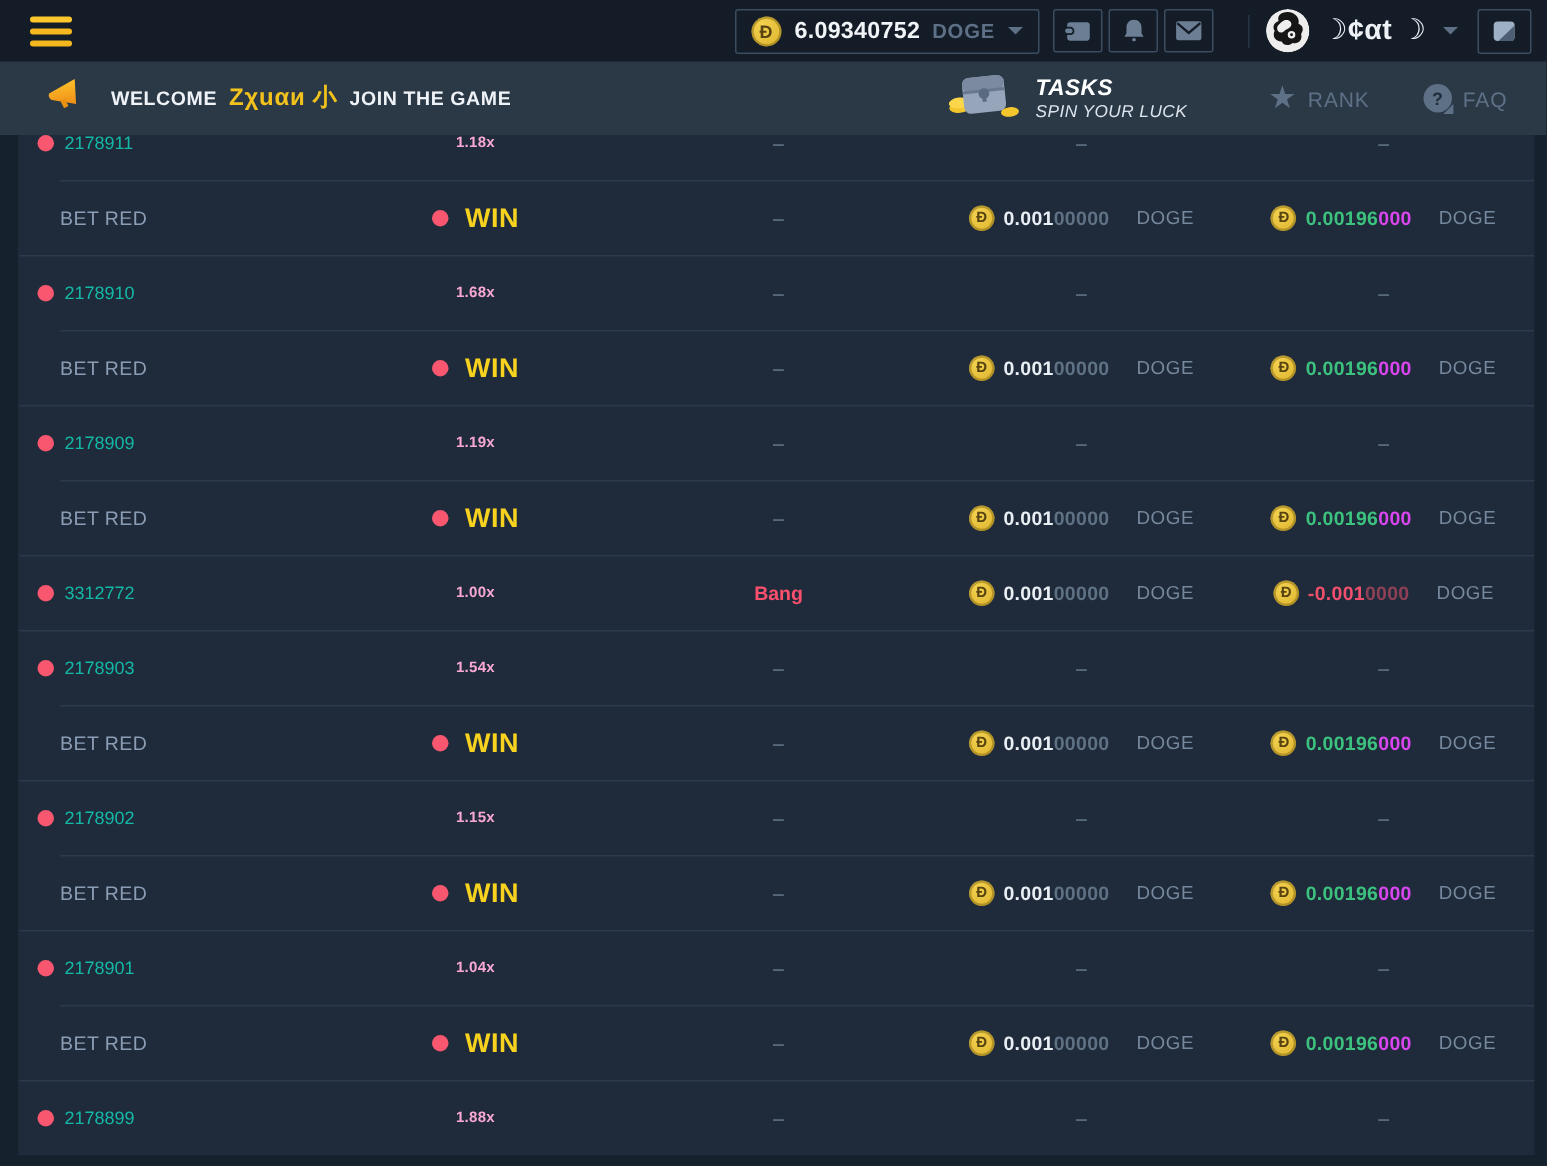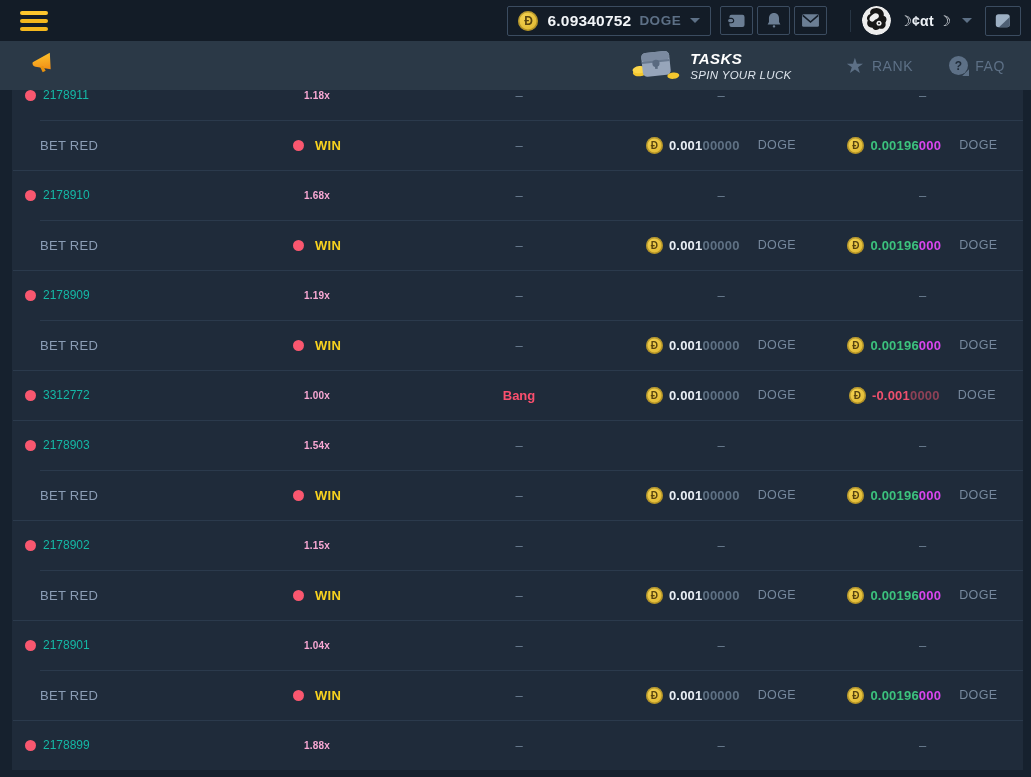--- a/index.html
+++ b/index.html
@@ -34,21 +34,21 @@
   .cur-label{color:#5d7086;font-size:13.5px;font-weight:700;margin-left:8px;letter-spacing:.5px;}
   .caret{width:0;height:0;border-left:5px solid transparent;border-right:5px solid transparent;
     border-top:5px solid #5d7086;margin-left:9px;}
   .icon-btn{
     width:33px;height:29px;border:1px solid #3b4c60;border-radius:2px;background:transparent;
     display:flex;align-items:center;justify-content:center;margin-right:4px;cursor:pointer;padding:0;
   }
   .vdiv{width:1px;height:22px;background:#273544;margin:0 11px 0 19px;}
   .user-menu{display:flex;align-items:center;cursor:pointer;margin-right:13px;}
   .avatar{width:29px;height:29px;border-radius:50%;overflow:hidden;display:block;flex:none;}
-  .uname{color:#eef2f7;font-size:14px;font-weight:700;margin-left:8px;letter-spacing:.3px;}
+  .uname{color:#eef2f7;font-size:19px;font-weight:700;margin-left:8px;letter-spacing:.3px;}
   .user-menu .caret{margin-left:11px;}
   .chat-btn{width:36px;height:30px;margin-right:0;}
   
   .wbar{
     height:49px;background:#2b3947;display:flex;align-items:center;
     padding:0 26px 0 30px;box-sizing:border-box;
   }
   .mega{display:block;flex:none;}
   .wmsg{margin-left:17px;display:flex;align-items:center;white-space:nowrap;}
   .wmsg .wtxt{color:#eff3f7;font-size:13px;font-weight:700;letter-spacing:.4px;}
@@ -83,21 +83,21 @@
   }
   .sep-full::before{left:1px;}
   .sep-inner::before{left:28px;}
   .cell{display:flex;align-items:center;justify-content:center;min-width:0;}
   .cell.c1{justify-content:flex-start;padding-left:13px;}
   .cell.c1.indent{padding-left:28px;}
   .dot{width:11px;height:11px;border-radius:50%;background:#f9576f;flex:none;}
   .round-id{color:#14b8a6;font-size:12px;margin-left:7px;cursor:pointer;}
   .bet-type{color:#8b9db5;font-size:13px;letter-spacing:.3px;}
   .mult{color:#f9a8d4;font-size:10px;font-weight:700;letter-spacing:.2px;}
-  .win{color:#f7d21f;font-size:13px;font-weight:700;margin-left:11px;letter-spacing:.3px;}
+  .win{color:#f7d21f;font-size:18px;font-weight:700;margin-left:11px;letter-spacing:.3px;}
   .dash{color:#6e8094;font-size:13px;}
   .bang{color:#fb4f6e;font-size:13px;font-weight:700;}
   .amt-group{display:inline-flex;align-items:center;}
   .amt{font-size:13px;font-weight:700;color:#e9eef4;margin-left:6px;letter-spacing:.2px;}
   .amt .dim{color:#5f7184;}
   .amt.win-amt{color:#3cc27e;}
   .amt.win-amt .dim{color:#d946ef;}
   .amt.loss{color:#f0506e;}
   .amt.loss .dim{color:#8e4156;}
   .cur{color:#76889d;font-size:12.5px;margin-left:18px;letter-spacing:.4px;}
@@ -167,20 +167,25 @@
           <stop offset="0" stop-color="#fdc02a"></stop>
             <stop offset="1" stop-color="#f08c16"></stop>
         </linearGradient>
       </defs>
       <g transform="rotate(-10 13 13)">
         <path d="M3 10.5 L21.5 4 l-2 16.5 L5 15.5 a3.4 3.4 0 0 1-2-5z" fill="url(#mg)"></path>
         <path d="M9.5 16.5 l1.6 5.5 3.2-1 -1.6-5z" fill="#e8920f"></path>
       </g>
     </svg>
   </span>
+  <div class="wmsg">
+    <span class="wtxt">WELCOME</span>
+    <span class="wname">Zχuαи 小</span>
+    <span class="wtxt">JOIN THE GAME</span>
+  </div>
   <div class="wb-right">
     <div class="tasks">
       <span>
         <svg width="50" height="40" viewBox="0 0 50 40">
           <g transform="rotate(-6 25 20)">
             <ellipse cx="9" cy="27" rx="7" ry="3.6" fill="#f3c62e"></ellipse>
             <ellipse cx="9" cy="24" rx="7" ry="3.6" fill="#fbd64a"></ellipse>
             <rect x="12" y="8" width="28" height="24" rx="4.5" fill="#97a5ba"></rect>
             <rect x="12" y="8" width="28" height="9.5" rx="4.5" fill="#7b8aa0"></rect>
             <rect x="12" y="16.6" width="28" height="2" fill="#68788e"></rect>

